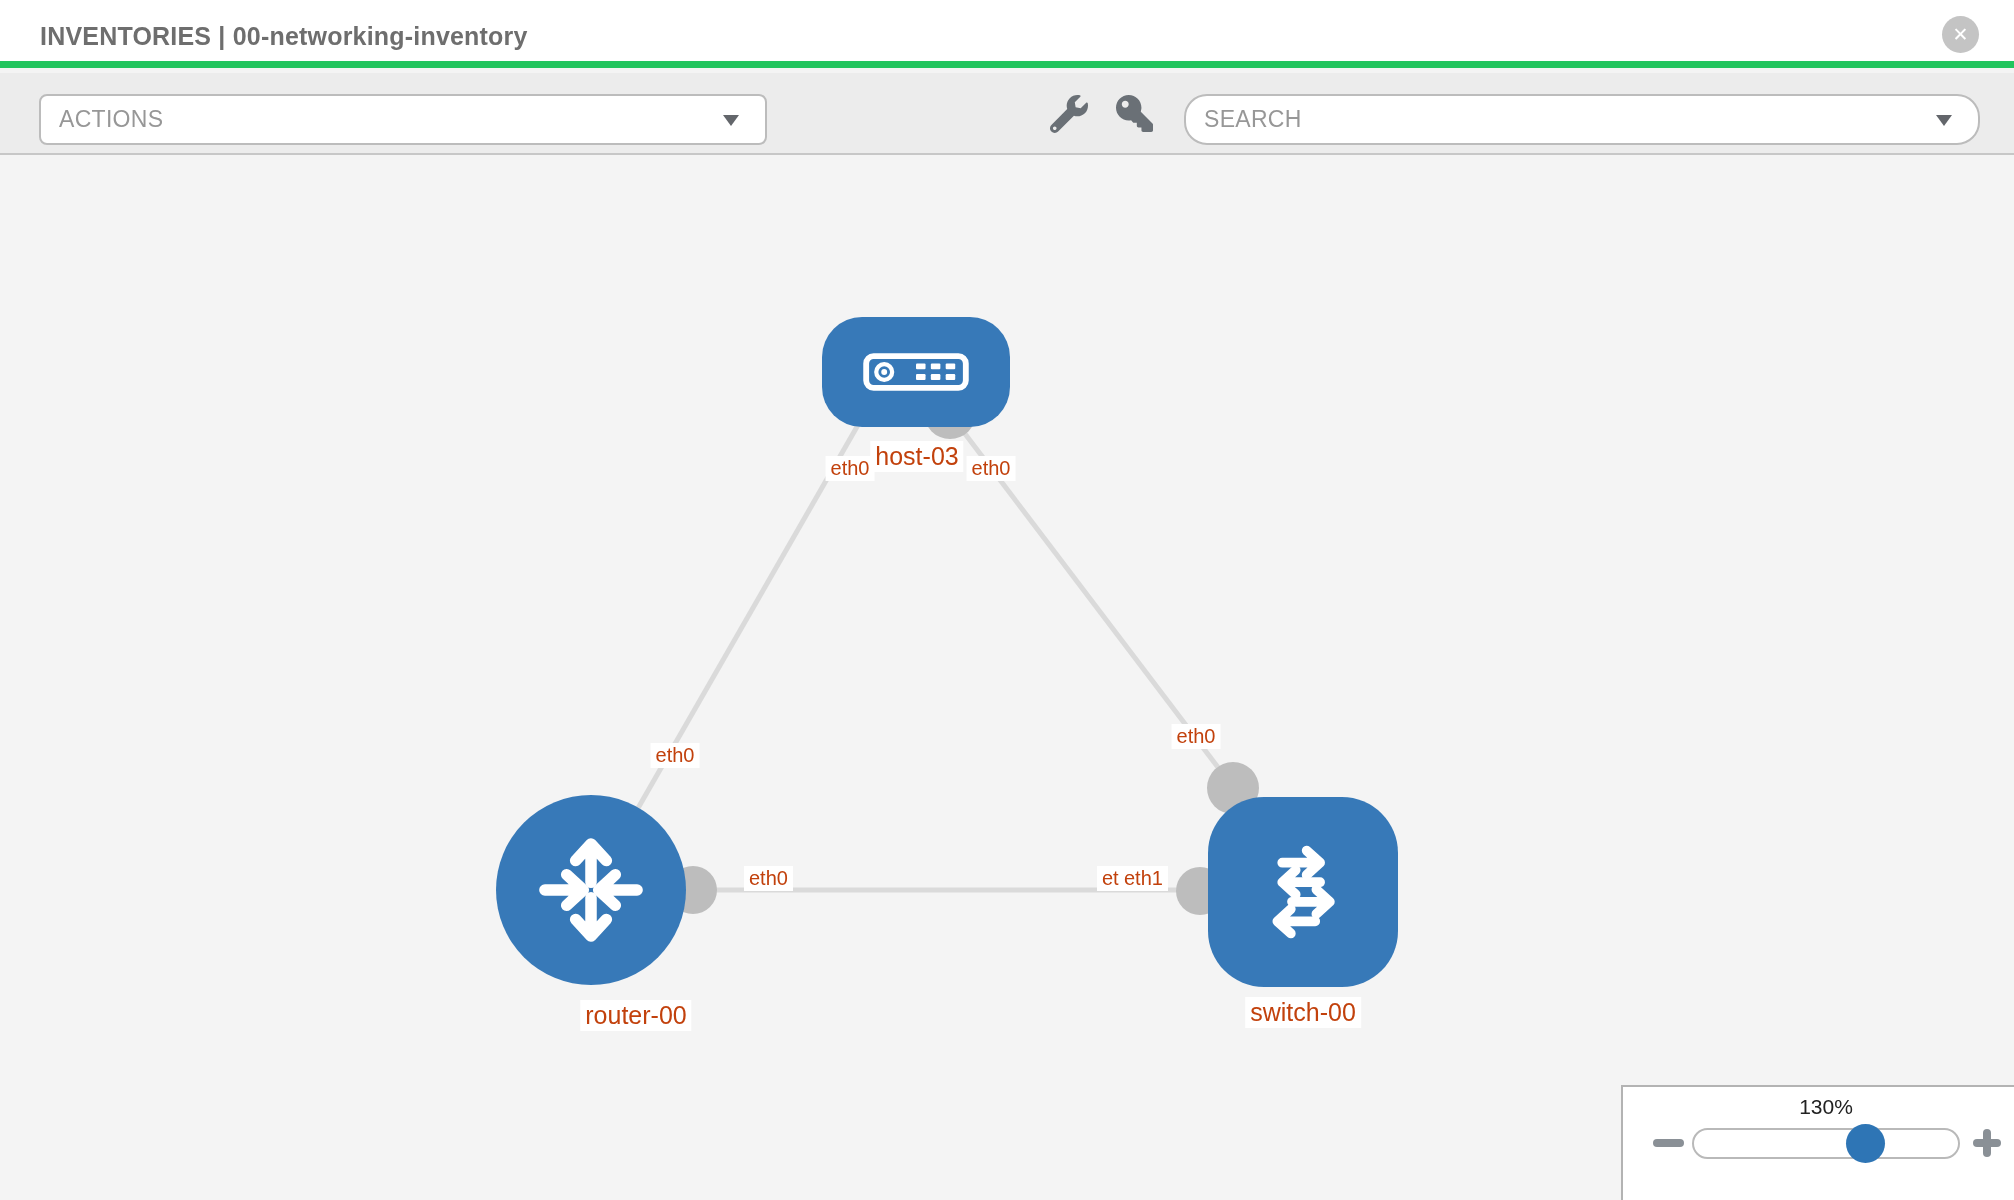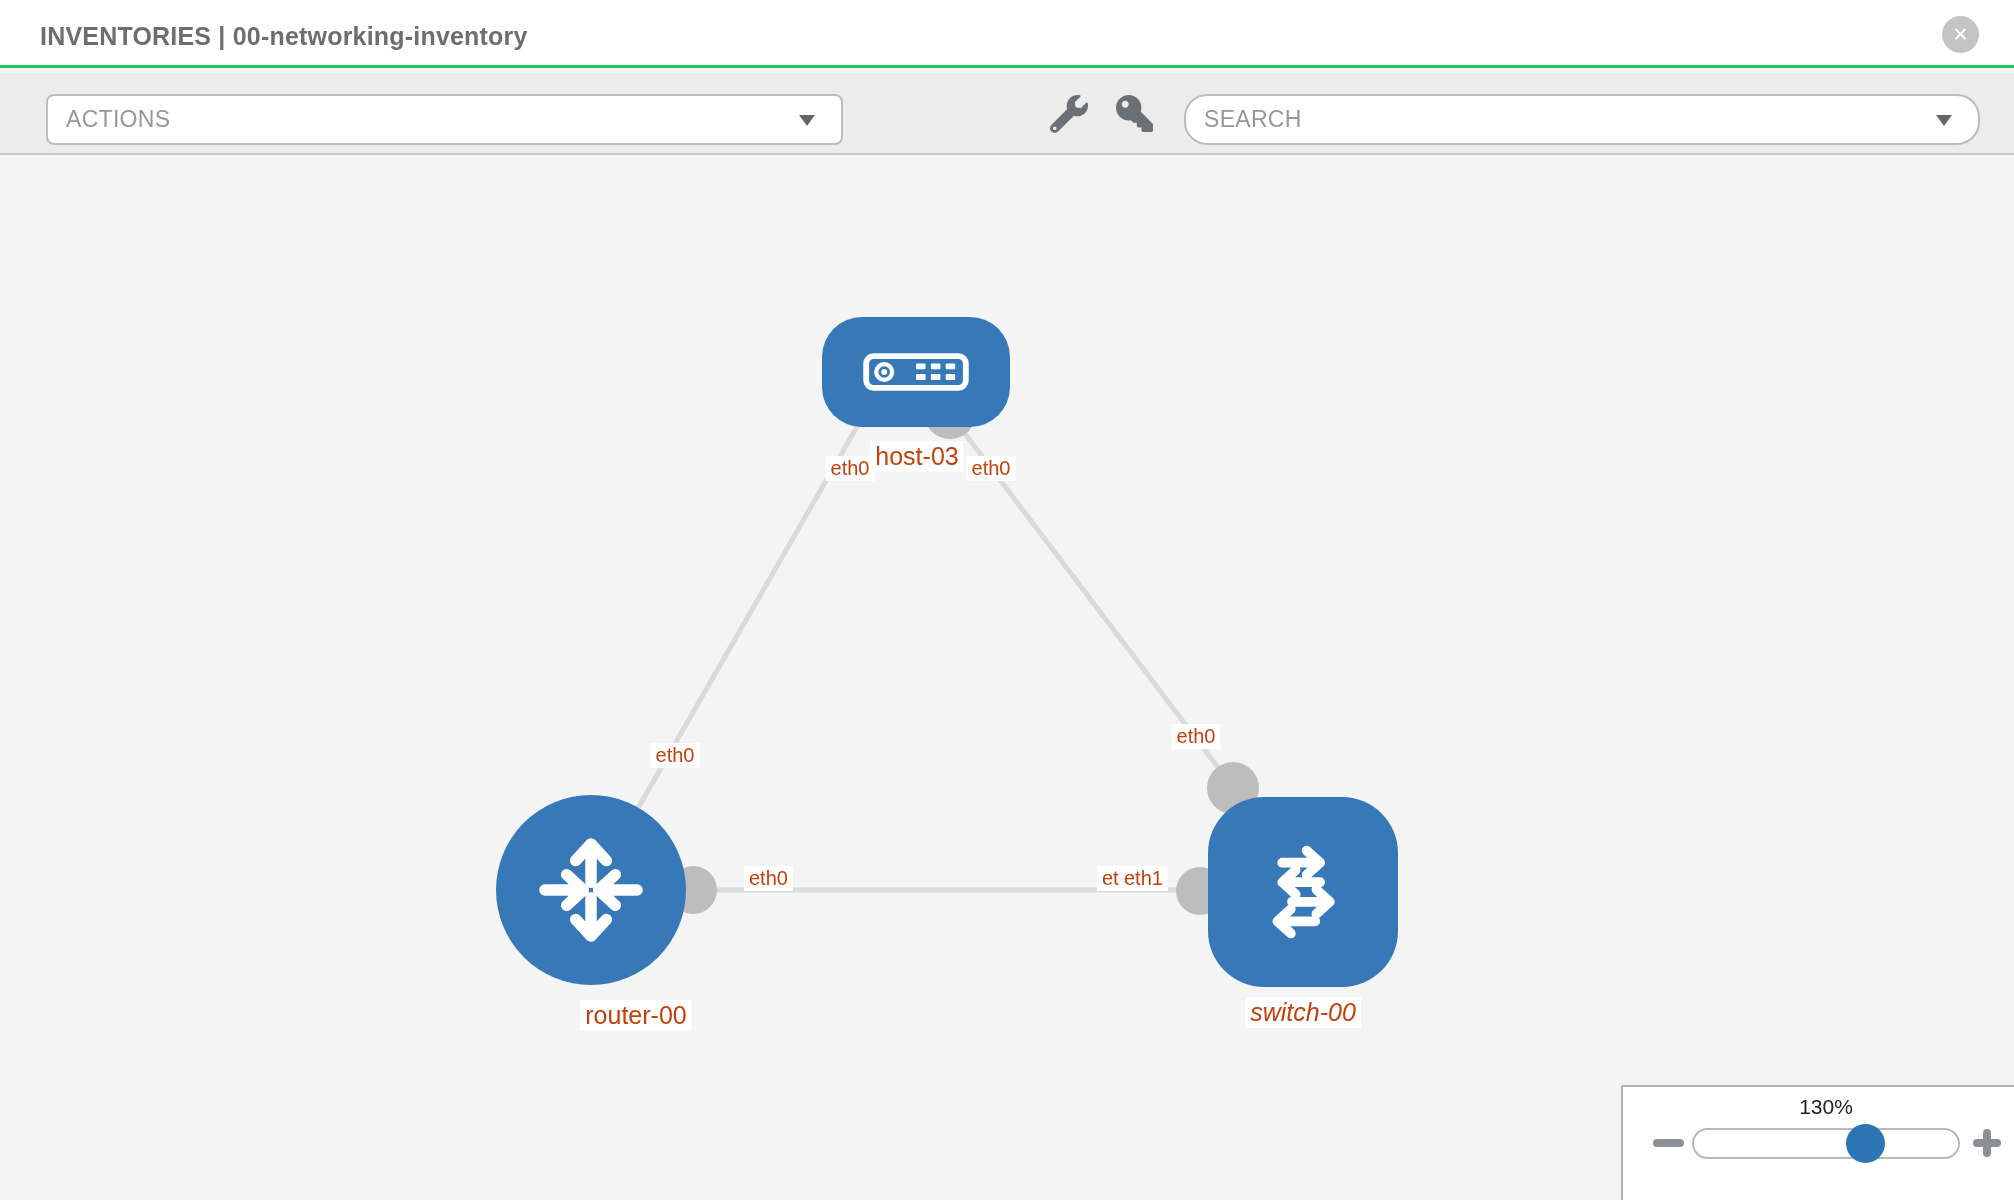--- a/index.html
+++ b/index.html
@@ -5,21 +5,21 @@
   html,body{margin:0;padding:0;}
   body{
     width:2014px;height:1200px;overflow:hidden;position:relative;
     background:#f4f4f4;
     font-family:"Liberation Sans","DejaVu Sans",sans-serif;
     -webkit-font-smoothing:antialiased;
   }
   
   .header{
     position:absolute;left:0;top:0;width:2014px;height:68px;
-    background:#ffffff;border-bottom:3px solid #22c55e;box-sizing:border-box;
+    background:#ffffff;border-bottom:7px solid #22c55e;box-sizing:border-box;
   }
   .page-title{
     position:absolute;left:40px;top:0;height:72px;line-height:72px;
     font-size:25px;font-weight:bold;color:#6e6e6e;letter-spacing:.2px;
   }
   .close-btn{
     position:absolute;left:1942px;top:16px;width:37px;height:37px;border-radius:50%;
     background:#c4c4c4;color:#ffffff;font-size:19px;font-weight:bold;
     display:flex;align-items:center;justify-content:center;cursor:pointer;
   }
@@ -34,21 +34,21 @@
   }
   .select-box .select-label{
     position:absolute;left:18px;top:0;height:47px;line-height:47px;
     font-size:23px;color:#979797;letter-spacing:.3px;
   }
   .caret{
     position:absolute;right:26px;top:19px;width:0;height:0;
     border-left:8px solid transparent;border-right:8px solid transparent;
     border-top:11px solid #63666b;
   }
-  .actions-box{left:46px;width:797px;}
+  .actions-box{left:39px;width:728px;}
   .search-box{left:1184px;width:796px;border-radius:23px;}
   .tool-icon{position:absolute;top:22px;cursor:pointer;}
   .wrench{left:1050px;}
   .key{left:1116px;}
   
   .canvas{position:absolute;left:0;top:155px;width:2014px;height:1045px;}
   .net-svg{position:absolute;left:0;top:0;}
   .node{position:absolute;background:#3779b8;}
   .node-host{left:822px;top:162px;width:188px;height:110px;border-radius:40px;}
   .node-router{left:496px;top:640px;width:190px;height:190px;border-radius:50%;}
@@ -160,21 +160,21 @@
     <svg width="122" height="122" viewBox="0 0 100 100" fill="none" stroke="#ffffff" stroke-width="8" stroke-linecap="round" stroke-linejoin="round">
       <path d="M33 26 H61 M53 16 L64 26 L53 36"></path>
       <path d="M64 42 H36 M44 32 L33 42 L44 52"></path>
       <path d="M41 58 H69 M61 48 L72 58 L61 68"></path>
       <path d="M60 74 H32 M40 64 L29 74 L40 84"></path>
     </svg>
   </div>
 
   <div class="chip centered node-label" style="left:917px;top:286px;">host-03</div>
   <div class="chip centered node-label" style="left:591px;top:845px;margin-left:45px;">router-00</div>
-  <div class="chip centered node-label" style="left:1303px;top:842px;font-style:italic;">switch-00</div>
+  <div class="chip centered node-label" style="left:1303px;top:842px;">switch-00</div>
 
   <div class="chip centered if-label" style="left:850px;top:301px;">eth0</div>
   <div class="chip centered if-label" style="left:991px;top:301px;">eth0</div>
   <div class="chip centered if-label" style="left:675px;top:588px;">eth0</div>
   <div class="chip centered if-label" style="left:1196px;top:569px;">eth0</div>
   <div class="chip if-label" style="left:744px;top:711px;">eth0</div>
   <div class="chip if-label" style="left:1097px;top:711px;">eth1</div>
   <div class="chip if-label" style="left:1119px;top:711px;">eth1</div>
 </div>
 

